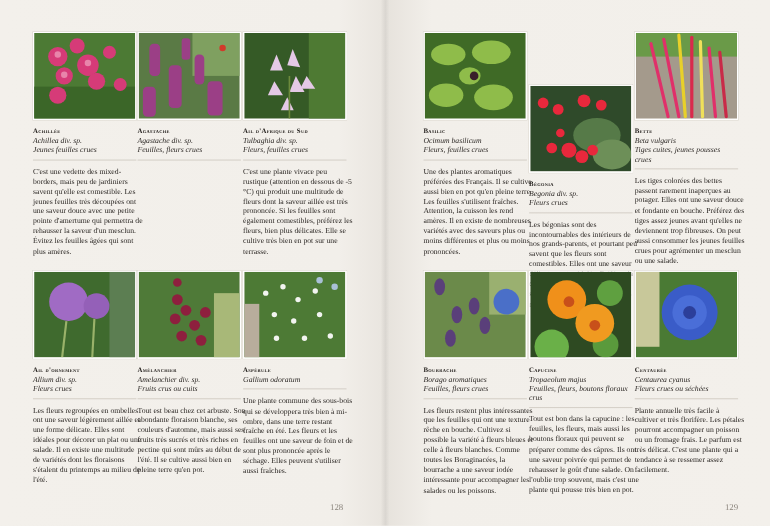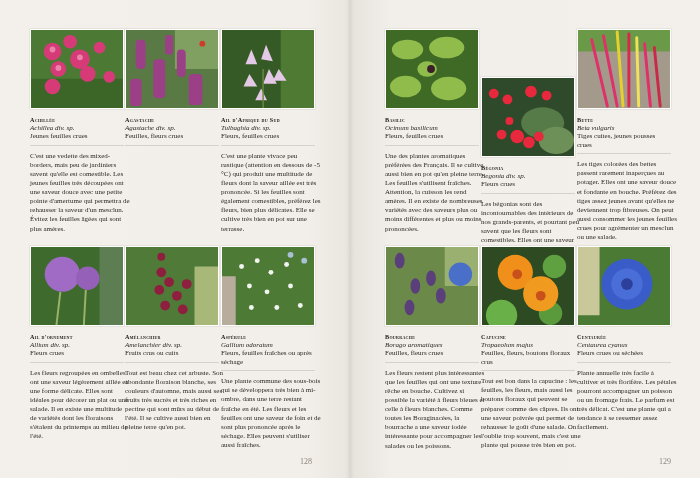--- a/index.html
+++ b/index.html
@@ -25,21 +25,21 @@
     overflow: hidden; position: relative;
   }
   .photo svg { width: 100%; height: 100%; display: block; }
   .title {
     margin-top: 7px;
     font-size: 6.2px; font-weight: bold; letter-spacing: 0.3px;
     font-variant: small-caps; text-transform: none;
     line-height: 8px; color: #1f1b18;
   }
   .latin { font-style: italic; font-size: 7px; line-height: 8.4px; color: #2b2724; }
-  .usage { font-size: 7px; line-height: 8.4px; color: #2b2724; }
+  .usage { font-size: 7px; line-height: 8.4px; color: #2b2724; font-style: italic; }
   .sep { height: 0; border-top: 1px solid #d6d1c9; margin: 4px 0 6px 0; width: 94px; }
   .desc { font-size: 7px; line-height: 9.1px; color: #2b2724; width: 100px; }
   .folio { position: absolute; top: 457px; font-size: 8px; color: #8a847c; }
 </style>
 </head>
 <body>
 
 <div class="spread">
   <div class="page left"></div>
   <div class="page right"></div>
@@ -179,21 +179,20 @@
           <circle cx="80" cy="60" r="2.5"></circle>
         </g>
         <g fill="#a9c0d6">
             <circle cx="70" cy="8" r="3"></circle>
             <circle cx="84" cy="14" r="3"></circle>
           </g>
       </svg>
     </div>
     <div class="title">Aspérule</div>
     <div class="latin">Gallium odoratum</div>
-    <div class="usage">Fleurs, feuilles fraîches ou après séchage</div>
     <div class="sep"></div>
     <div class="desc">Une plante commune des sous-bois qui se développera très bien à mi-ombre, dans une terre restant fraîche en été. Les fleurs et les feuilles ont une saveur de foin et de sont plus prononcée après le séchage. Elles peuvent s'utiliser aussi fraîches.</div>
   </div>
 
   <div class="folio" style="left:300px;">128</div>
 
   <div class="entry" style="left:385px; top:29px;">
     <div class="photo">
       <svg viewBox="0 0 94 80" preserveAspectRatio="none">
         <rect width="94" height="80" fill="#3f6a26"></rect>

